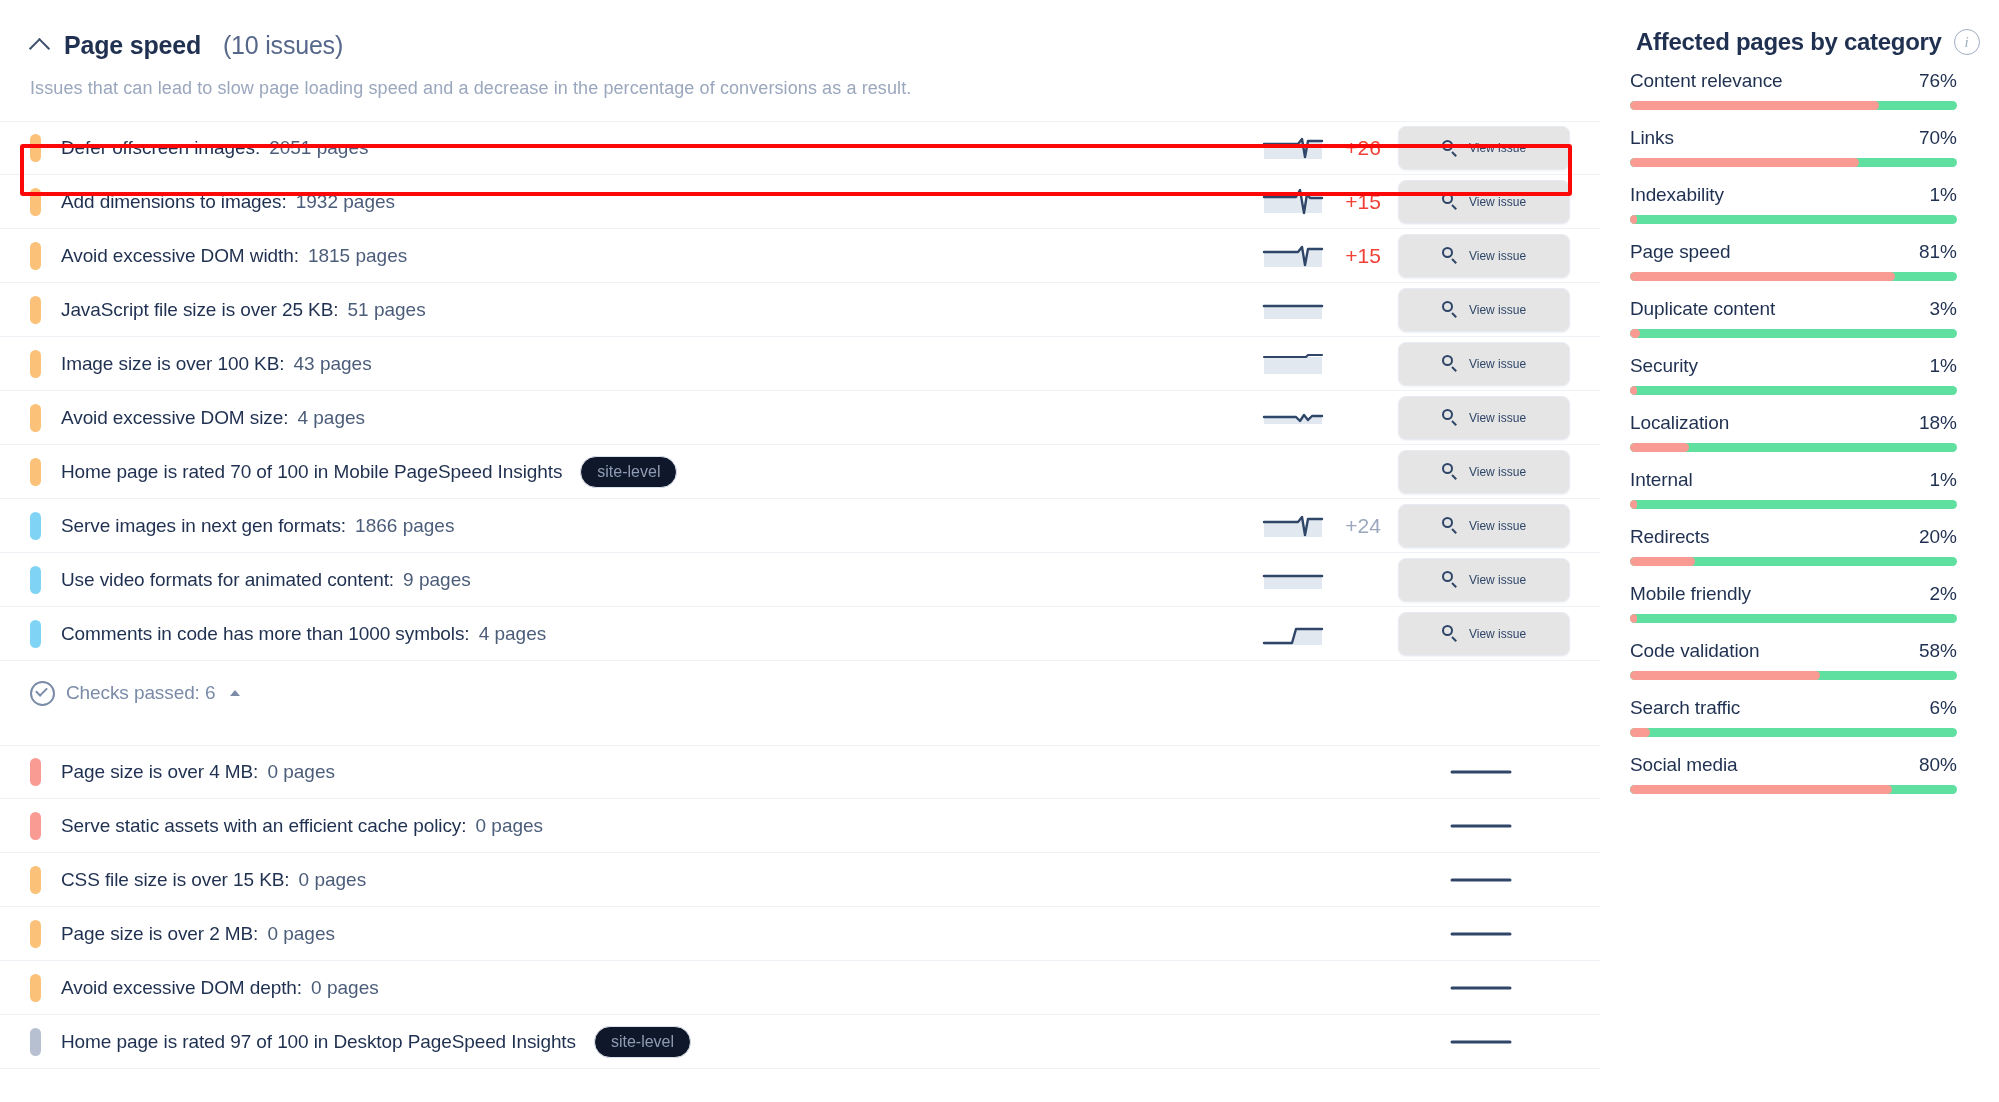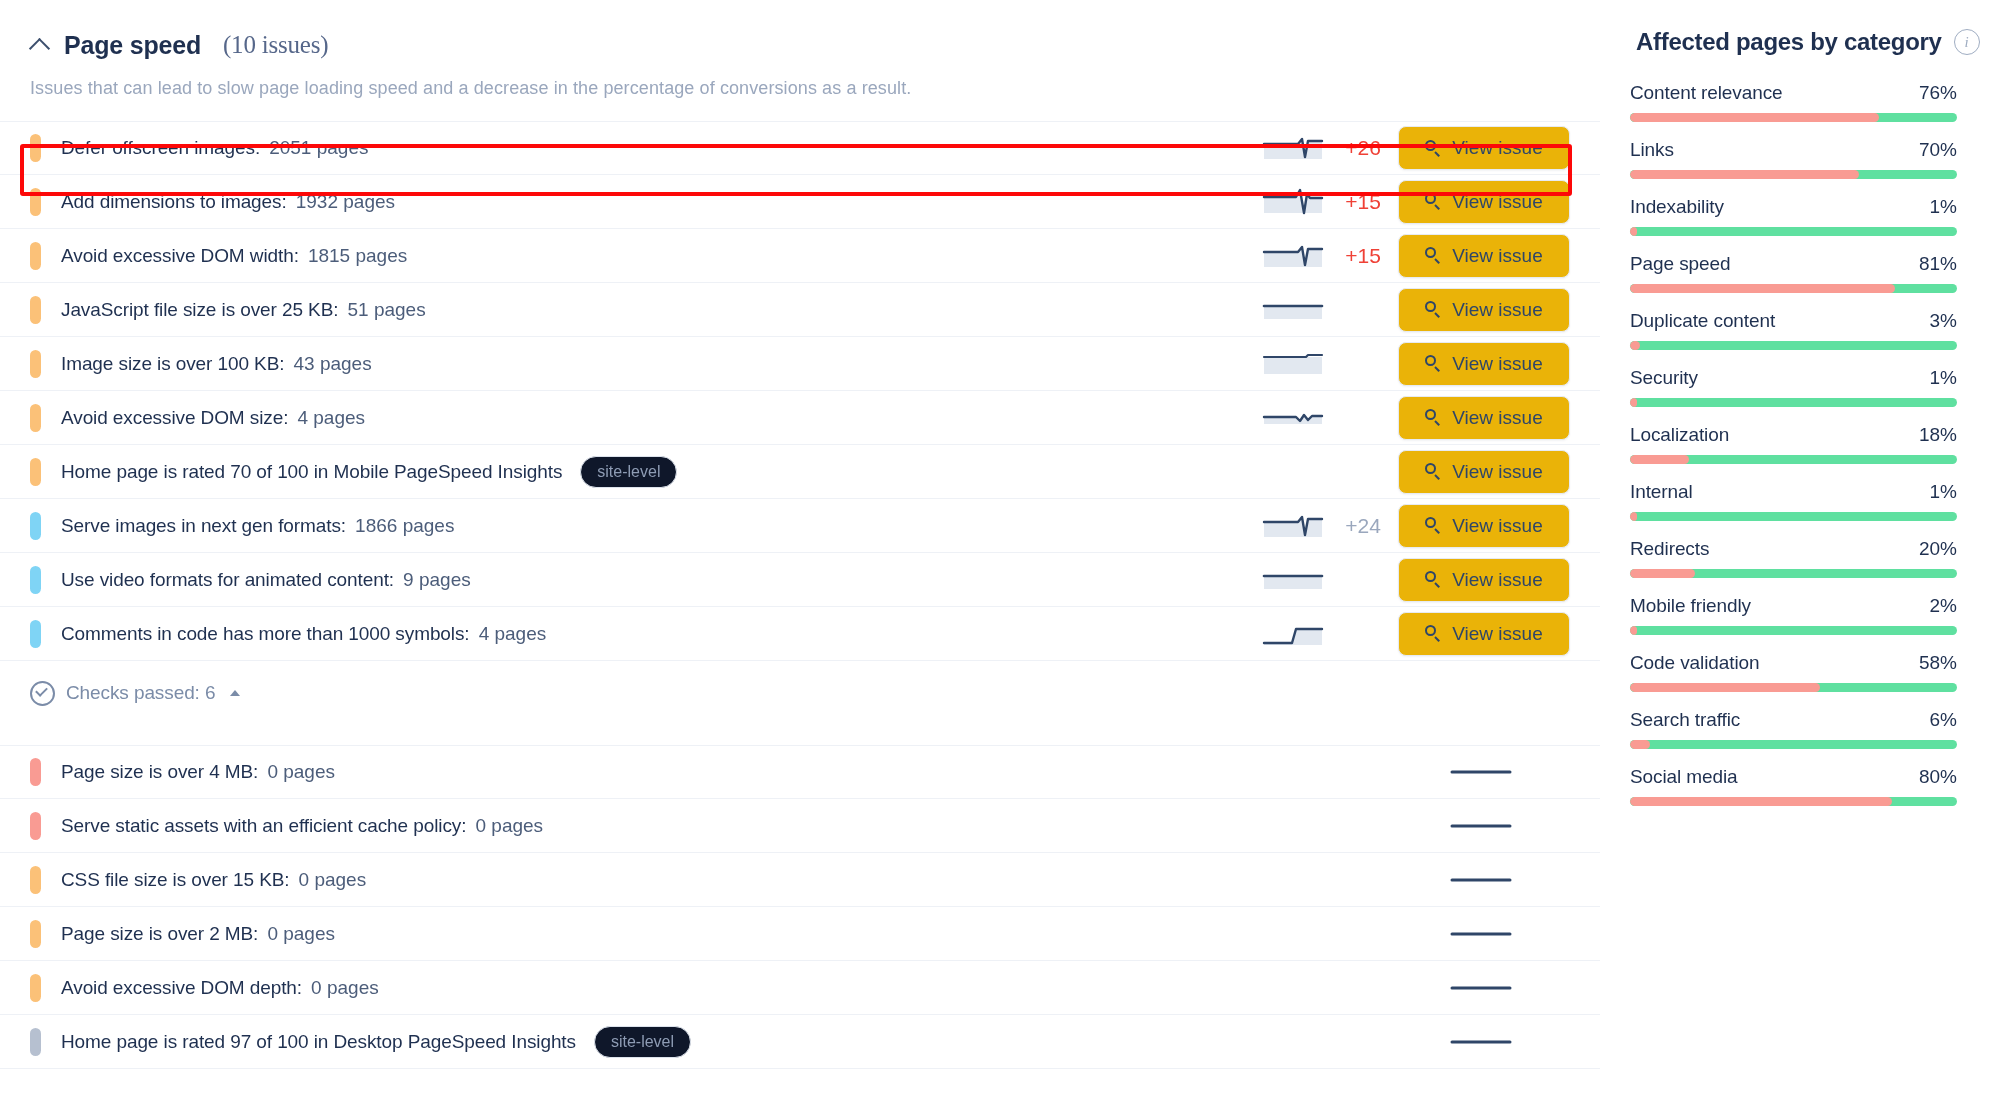--- a/index.html
+++ b/index.html
@@ -59,21 +59,20 @@
     font-weight: bold;
     color: #1f3050;
     letter-spacing: -0.2px;
   }
   .section-count {
     font-size: 25px;
     font-weight: normal;
     color: #56678a;
     margin-left: 8px;
     letter-spacing: -0.2px;
-    font-family: Liberation Serif, serif;
   }
   .section-desc {
     padding: 16px 0 0 30px;
     font-size: 18px;
     color: #9aa7bd;
     letter-spacing: 0.1px;
   }
 
   
   .issue-list {
@@ -158,27 +157,27 @@
   .delta.up   { color: #ef4136; }
   .delta.flat { color: #9aa7bd; }
 
   .view-btn {
     width: 172px;
     height: 44px;
     flex: none;
     margin-left: 12px;
     border: 1px solid #e7ebf2;
     border-radius: 8px;
-    background: #eab308;
+    background: #e5e5e5;
     box-shadow: 0 1px 2px rgba(31,48,80,0.06);
     display: flex;
     align-items: center;
     justify-content: center;
     gap: 10px;
-    font-size: 19px;
+    font-size: 12px;
     color: #2f4668;
     cursor: pointer;
     box-sizing: border-box;
   }
   .mag {
     width: 17px;
     height: 17px;
     position: relative;
     flex: none;
   }
@@ -294,21 +293,21 @@
     font-family: "Liberation Serif", serif;
     font-style: italic;
     display: flex;
     align-items: center;
     justify-content: center;
     flex: none;
     line-height: 1;
   }
 
   .cat-list {
-    margin-top: 26px;
+    margin-top: 14px;
     padding-left: 30px;
     padding-right: 42px;
   }
   .cat-item { margin-bottom: 17px; }
   .cat-head {
     display: flex;
     align-items: baseline;
     justify-content: space-between;
   }
   .cat-name {

